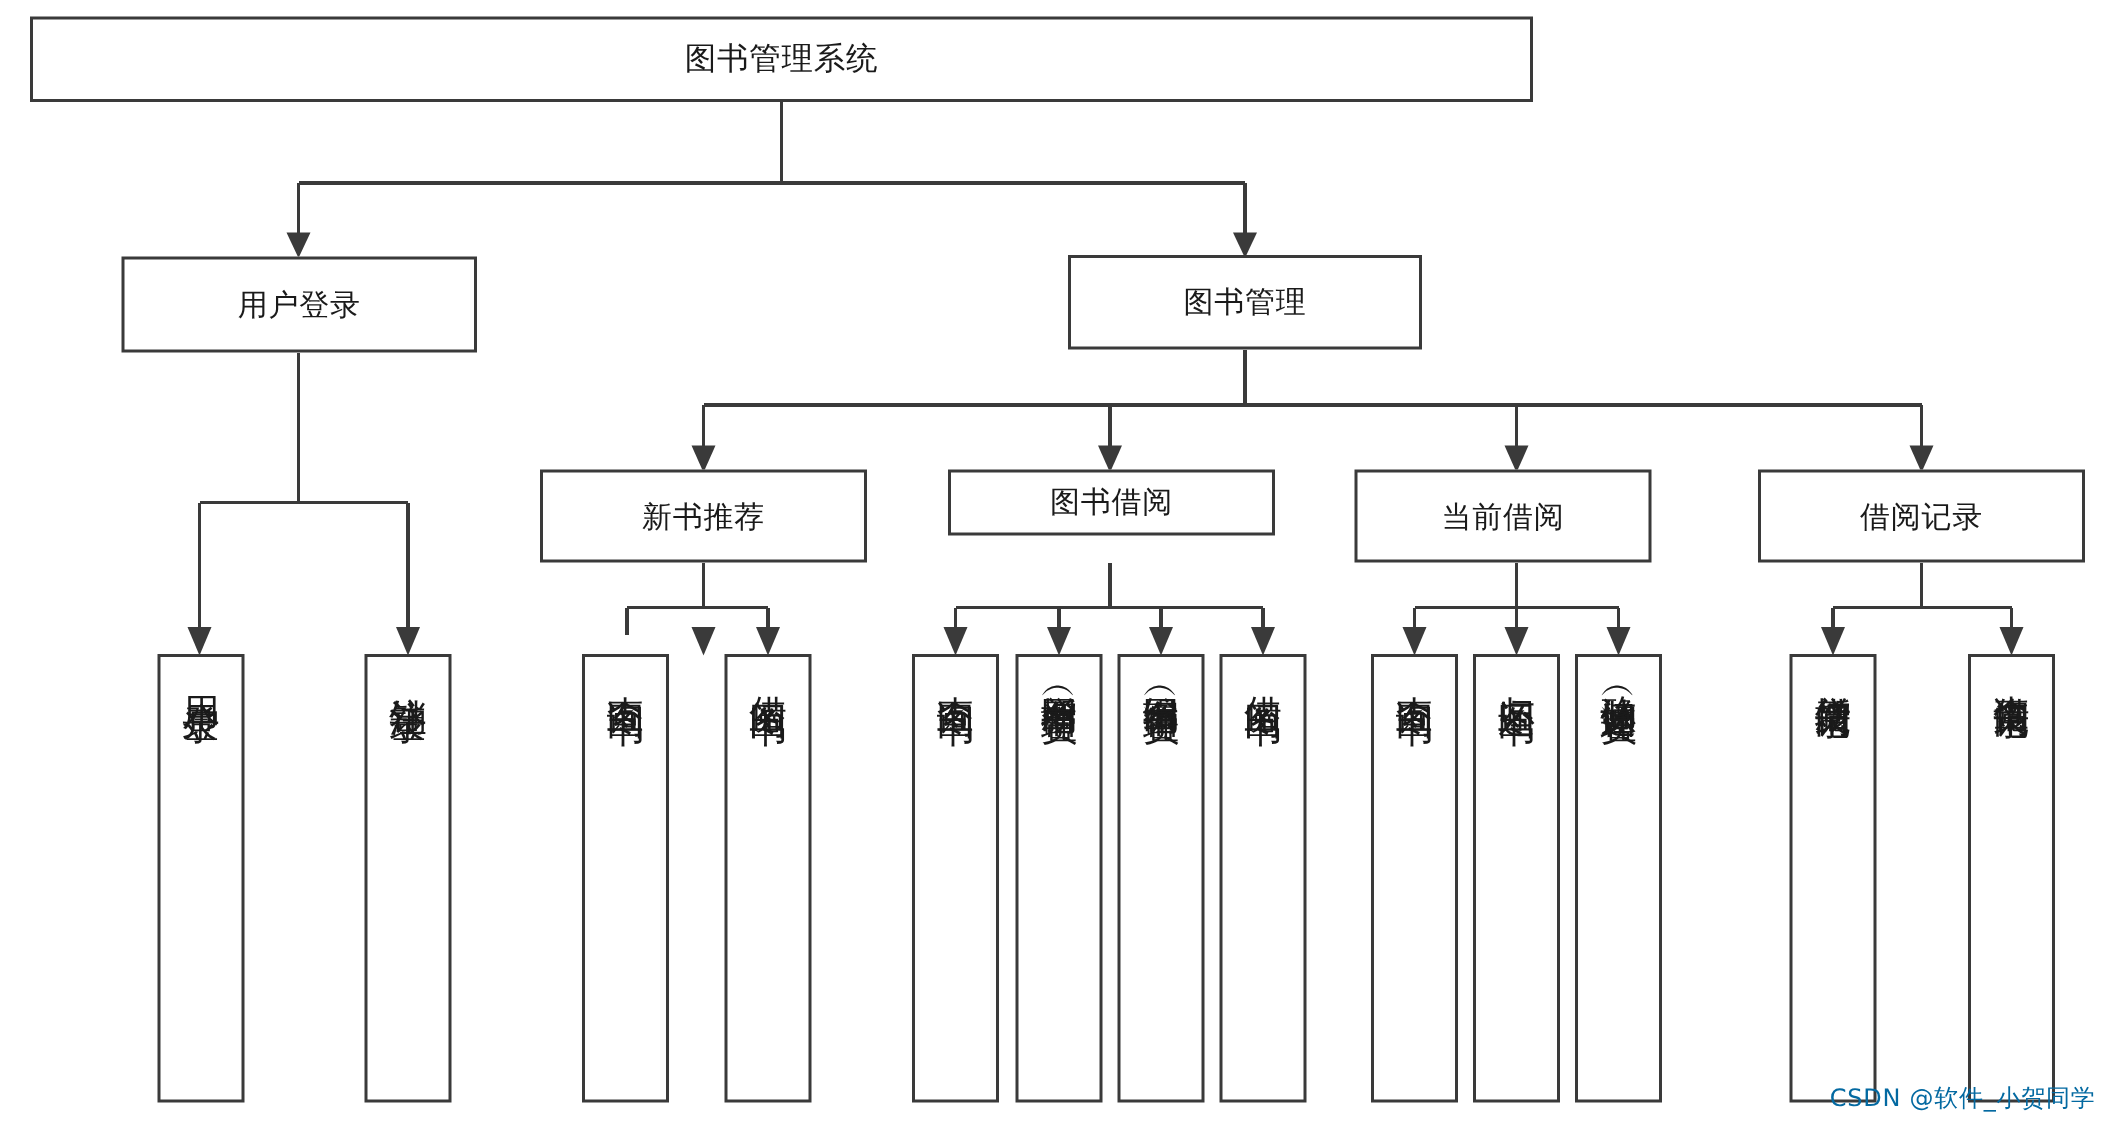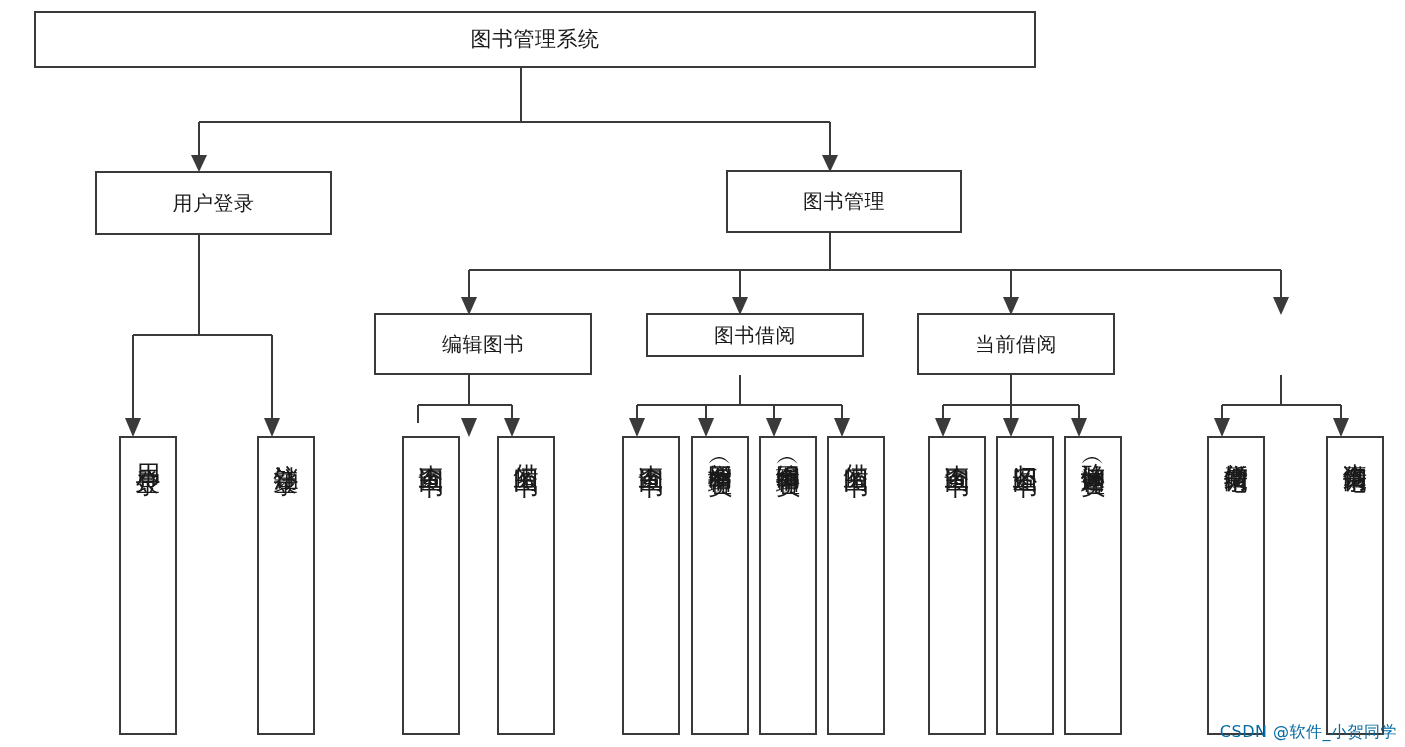--- a/index.html
+++ b/index.html
@@ -8,21 +8,20 @@
   svg{position:absolute;left:0;top:0;}
   .node-box{
     position:absolute;
     box-sizing:border-box;
     border:2.5px solid #3a3a3a;
     background:#ffffff;
     display:flex;
     align-items:center;
     justify-content:center;
     color:#1a1a1a;
-    margin-left:14px;
   }
   .node-label{
     display:block;
     text-align:center;
     line-height:1.22;
     color:#1a1a1a;
     white-space:pre;
   }
   
   .horiz .node-label{
@@ -144,28 +143,31 @@
   </div>
 
   <div class="node-box horiz tier2" style="left:81px;top:171px;width:237px;height:64px;">
     <span class="node-label">用户登录</span>
   </div>
   <div class="node-box horiz tier2" style="left:712px;top:170px;width:236px;height:63px;">
     <span class="node-label">图书管理</span>
   </div>
 
   <div class="node-box horiz tier3" style="left:360px;top:313px;width:218px;height:62px;">
-    <span class="node-label">编辑图书</span>
+    <span class="node-label">新书推荐</span>
   </div>
   <div class="node-box horiz tier3" style="left:632px;top:313px;width:218px;height:44px;font-family:Liberation Serif, serif;">
     <span class="node-label">图书借阅</span>
   </div>
   <div class="node-box horiz tier3" style="left:903px;top:313px;width:198px;height:62px;">
     <span class="node-label">当前借阅</span>
   </div>
+  <div class="node-box horiz tier3" style="left:1172px;top:313px;width:218px;height:62px;">
+    <span class="node-label">借阅记录</span>
+  </div>
 
   <div class="node-box leaf" style="left:105px;top:436px;width:58px;height:299px;">
     <span class="node-label">用户登录</span>
   </div>
   <div class="node-box leaf" style="left:243px;top:436px;width:58px;height:299px;">
     <span class="node-label">注销登录</span>
   </div>
 
   <div class="node-box leaf" style="left:388px;top:436px;width:58px;height:299px;">
     <span class="node-label">查询图书</span>

